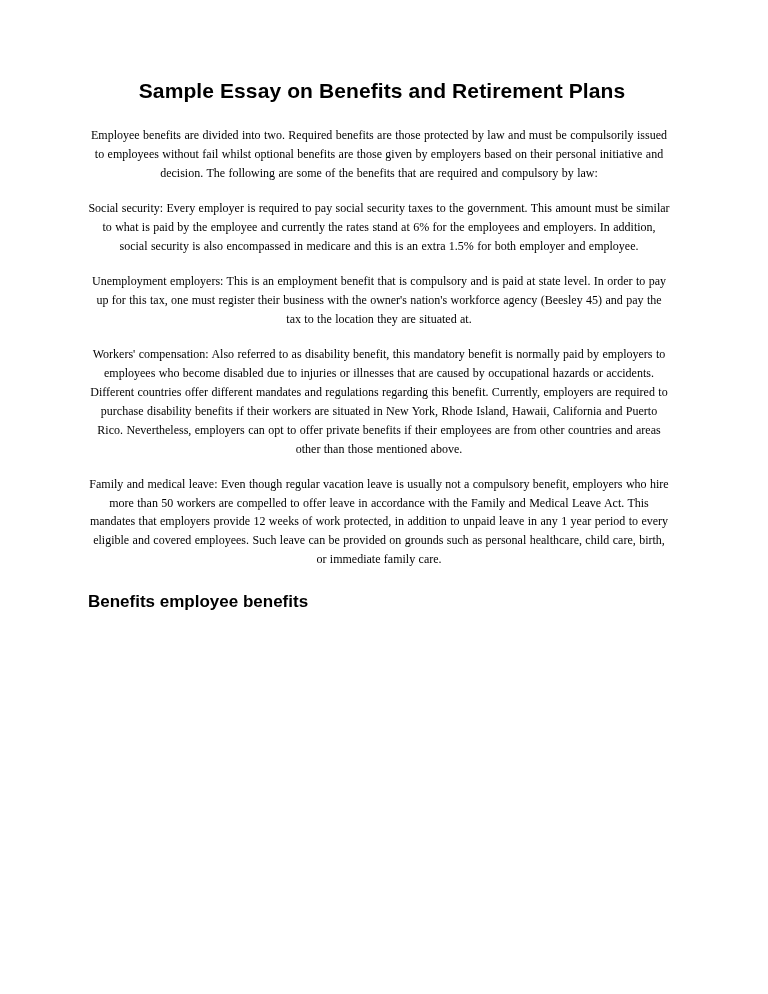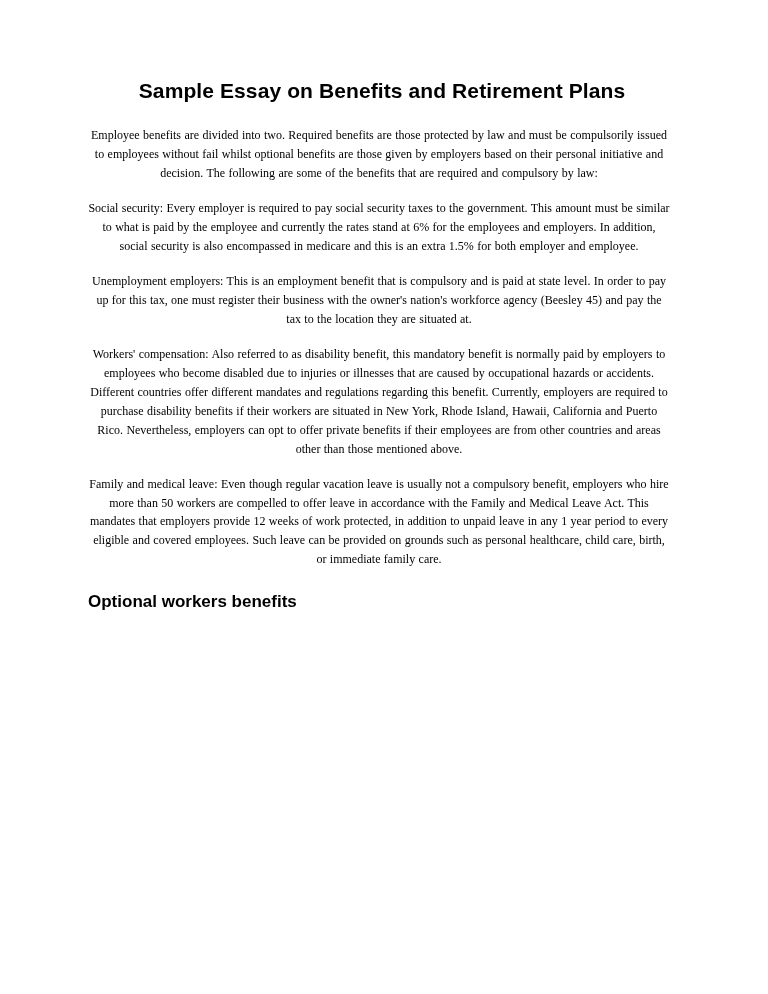--- a/index.html
+++ b/index.html
@@ -58,15 +58,15 @@
   <p class="para"><span class="lead"></span><span>Employee benefits are divided into two. Required benefits are those protected by law and must be compulsorily issued to employees without fail whilst optional benefits are those given by employers based on their personal initiative and decision. The following are some of the benefits that are required and compulsory by law:</span></p>
 
   <p class="para"><span class="lead">Social security</span><span>:  Every employer is required to pay social security taxes to the government. This amount must be similar to what is paid by the employee and currently the rates stand at 6% for the employees and employers. In addition, social security is also encompassed in medicare and this is an extra 1.5% for both employer and employee.</span></p>
 
   <p class="para"><span class="lead">Unemployment employers</span><span>:  This is an employment benefit that is compulsory and is paid at state level. In order to pay up for this tax, one must register their business with the owner's nation's workforce agency (Beesley 45) and pay the tax to the location they are situated at.</span></p>
 
   <p class="para"><span class="lead">Workers' compensation</span><span>: Also referred to as disability benefit, this mandatory benefit is normally paid by employers to employees who become disabled due to injuries or illnesses that are caused by occupational hazards or accidents. Different countries offer different mandates and regulations regarding this benefit. Currently, employers are required to purchase disability benefits if their workers are situated in New York, Rhode Island, Hawaii, California and Puerto Rico. Nevertheless, employers can opt to offer private benefits if their employees are from other countries and areas other than those mentioned above.</span></p>
 
   <p class="para"><span class="lead">Family and medical leave</span><span>: Even though regular vacation leave is usually not a compulsory benefit, employers who hire more than 50 workers are compelled to offer leave in accordance with the  Family and Medical Leave Act. This mandates that employers provide 12 weeks of work protected,  in addition to unpaid leave in any 1 year period to every eligible and covered employees. Such leave can be provided on grounds such as personal healthcare, child care, birth, or immediate family care.</span></p>
 
-  <h2 class="subhead">Optional workers benefits</h2>
+  <h2 class="subhead">Benefits employee benefits</h2>
 
 </div>
 
 </body></html>

